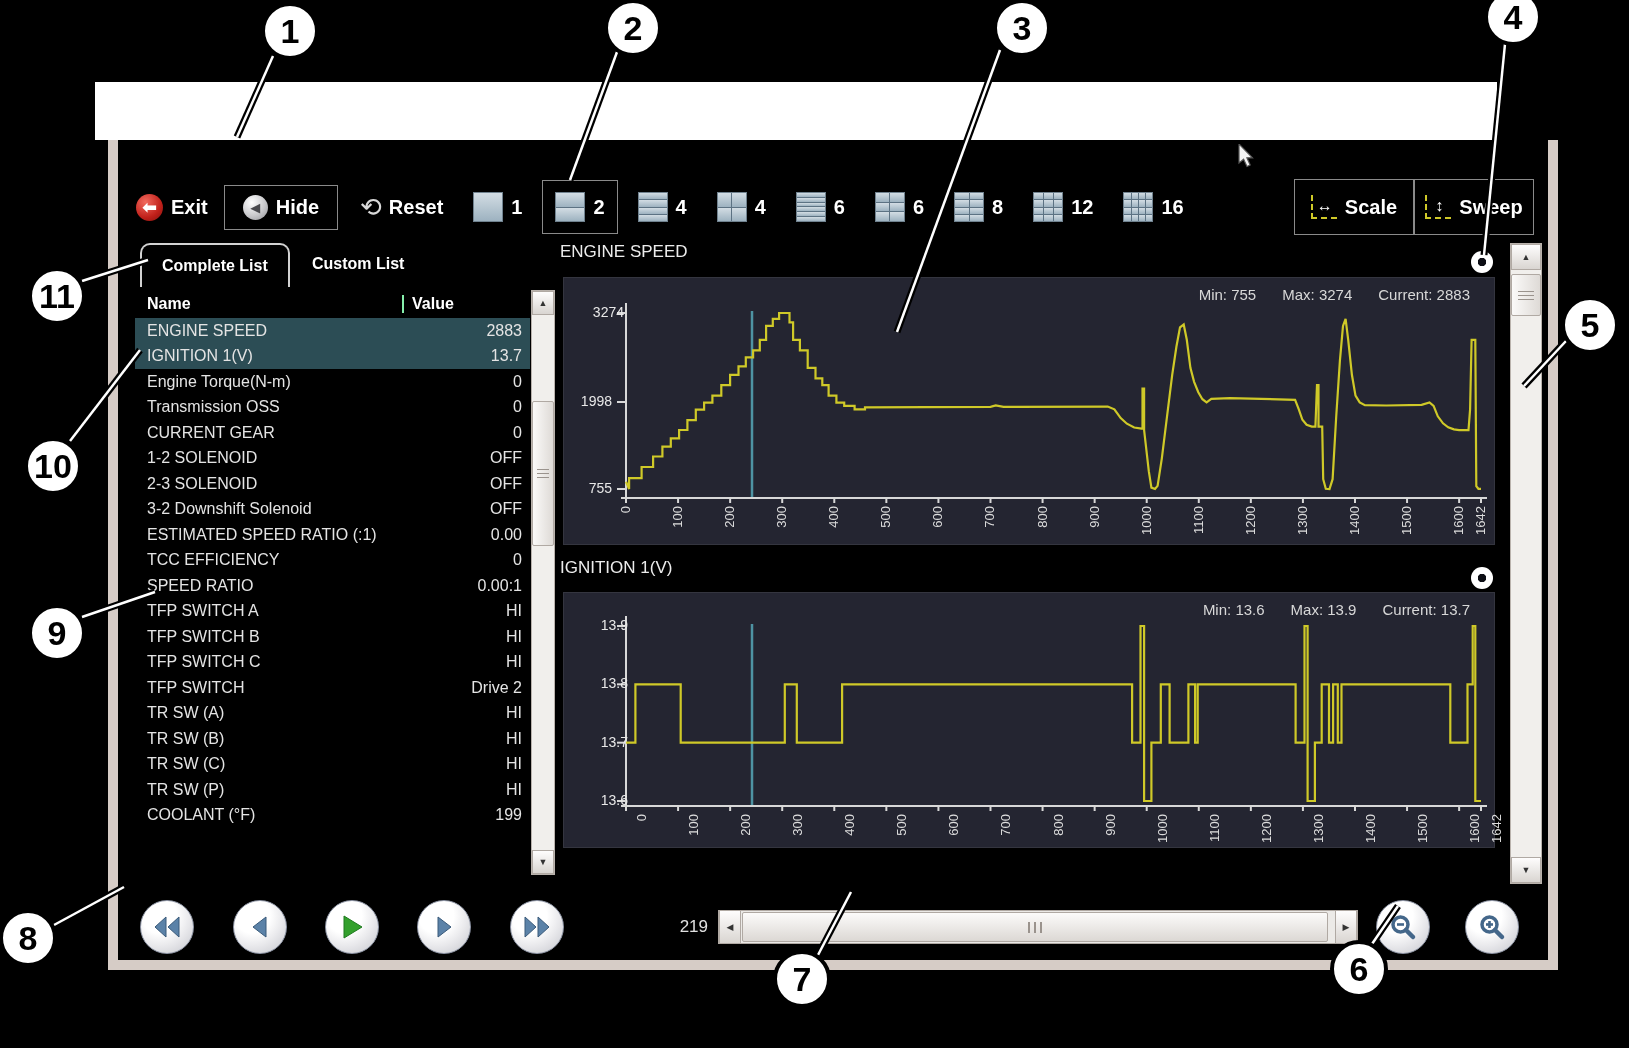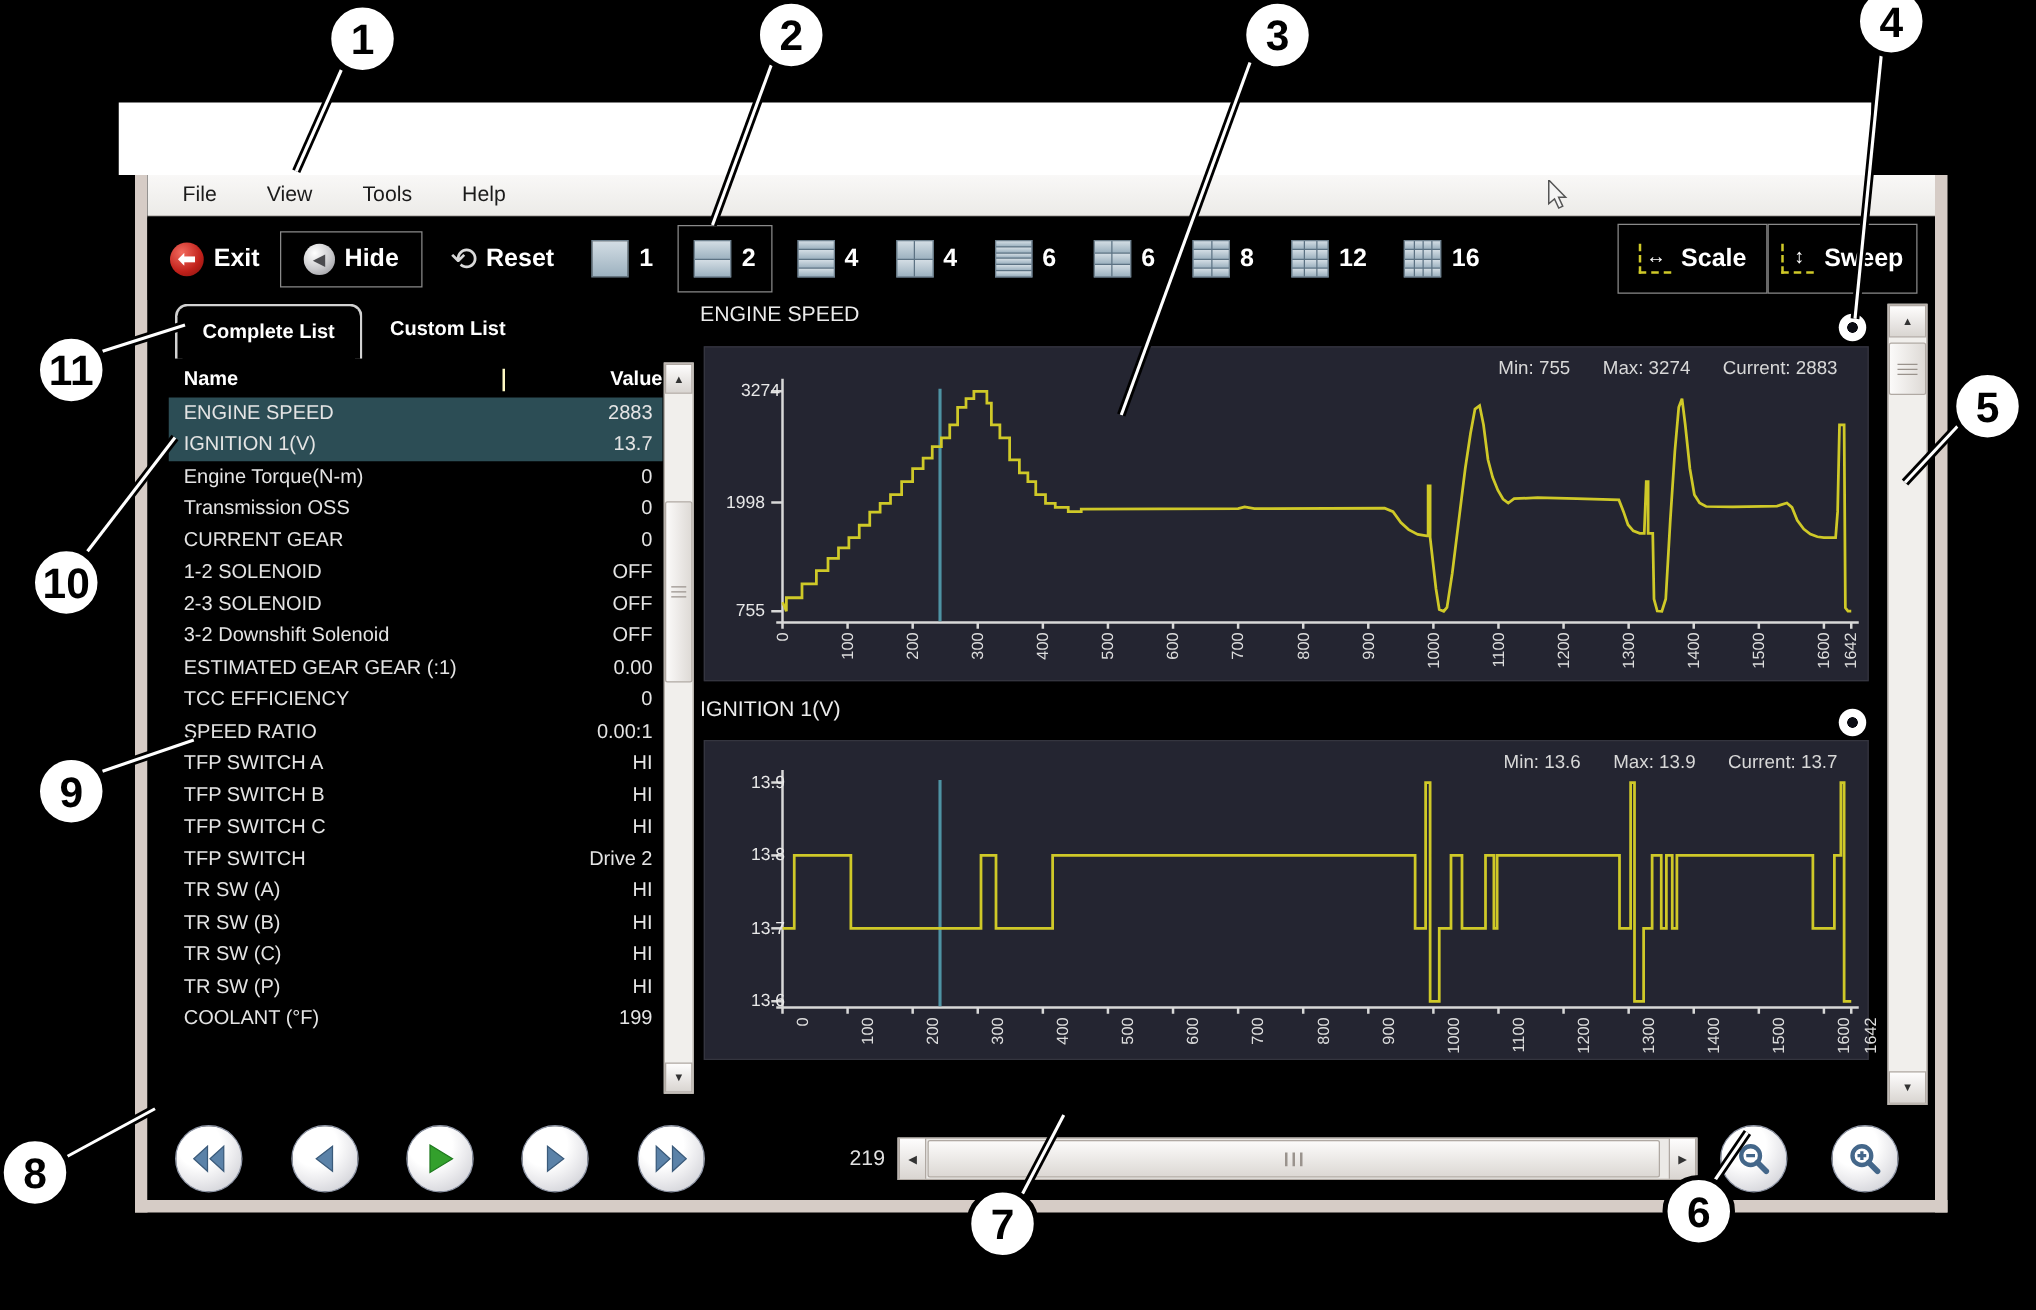--- a/index.html
+++ b/index.html
@@ -43,21 +43,21 @@
   
   .tab-active{position:absolute;left:22px;top:103px;height:42px;padding:0 20px;
       border:2px solid #d2d2d2;border-bottom:none;border-radius:10px 10px 0 0;
       display:flex;align-items:center;font-size:16px;font-weight:bold;color:#fff;background:#000;}
   .tab-inactive{position:absolute;left:178px;top:103px;height:42px;padding:0 16px;
       display:flex;align-items:center;font-size:16px;font-weight:bold;color:#fff;}
   
   .list-header{position:absolute;left:17px;top:150px;width:395px;height:27px;display:flex;align-items:center;
       color:#fff;font-size:16px;font-weight:bold;}
   .list-header .hname{flex:1;padding-left:12px;}
-  .list-header .hval{width:118px;border-left:2px solid #fef9c3;padding-left:8px;text-align:right;}
+  .list-header .hval{width:118px;border-left:2px solid #86efac;padding-left:8px;}
   .list-rows{position:absolute;left:17px;top:178px;width:395px;}
   .lrow{display:flex;justify-content:space-between;align-items:center;height:25.5px;padding:0 8px 0 12px;
         font-size:16px;color:#e4e4e4;}
   .lrow.sel{background:#2c4d55;}
   .lrow .val{text-align:right;}
   .uline{width:62px;border-top:2px solid #e4e4e4;height:0;}
   
   .sb{position:absolute;background:#f1efec;border:1px solid #b9b2ac;box-sizing:border-box;}
   .sb-btn{position:absolute;left:0;width:100%;background:linear-gradient(#fefdfd,#d9d5d1);
       border:1px solid #b0a9a3;box-sizing:border-box;display:flex;align-items:center;justify-content:center;
@@ -94,26 +94,20 @@
 </head>
 <body>
 
 <div class="canvas">
 
   <div class="titleband"></div>
 
   <div class="window">
     <div class="win-content">
 
-      <div class="menubar" id="menubar">
-          <span>File</span>
-          <span>View</span>
-          <span>Tools</span>
-          <span>Help</span>
-        </div>
 
       <svg class="cursor-arrow" style="left:1120px;top:4px;" width="18" height="26" viewBox="0 0 18 26">
         <polygon points="1,0 1,19 5.6,15.2 9,22.5 12.2,21 8.9,13.8 14.5,13.8" fill="#f4f4f4" stroke="#555" stroke-width="1.2"></polygon>
       </svg>
 
       <div class="toolbar">
         <div class="exit-btn">
           <div class="exit-circle">⬅</div>
           <span class="tb-label">Exit</span>
         </div>
@@ -277,21 +271,21 @@
           </div>
           <div class="lrow">
             <span>2-3 SOLENOID</span>
             <span class="val">OFF</span>
           </div>
           <div class="lrow">
             <span>3-2 Downshift Solenoid</span>
             <span class="val">OFF</span>
           </div>
           <div class="lrow">
-            <span>ESTIMATED GEAR GEAR (:1)</span>
+            <span>ESTIMATED SPEED RATIO (:1)</span>
             <span class="val">0.00</span>
           </div>
           <div class="lrow">
             <span>TCC EFFICIENCY</span>
             <span class="val">0</span>
           </div>
           <div class="lrow">
             <span>SPEED RATIO</span>
             <span class="val">0.00:1</span>
           </div>

